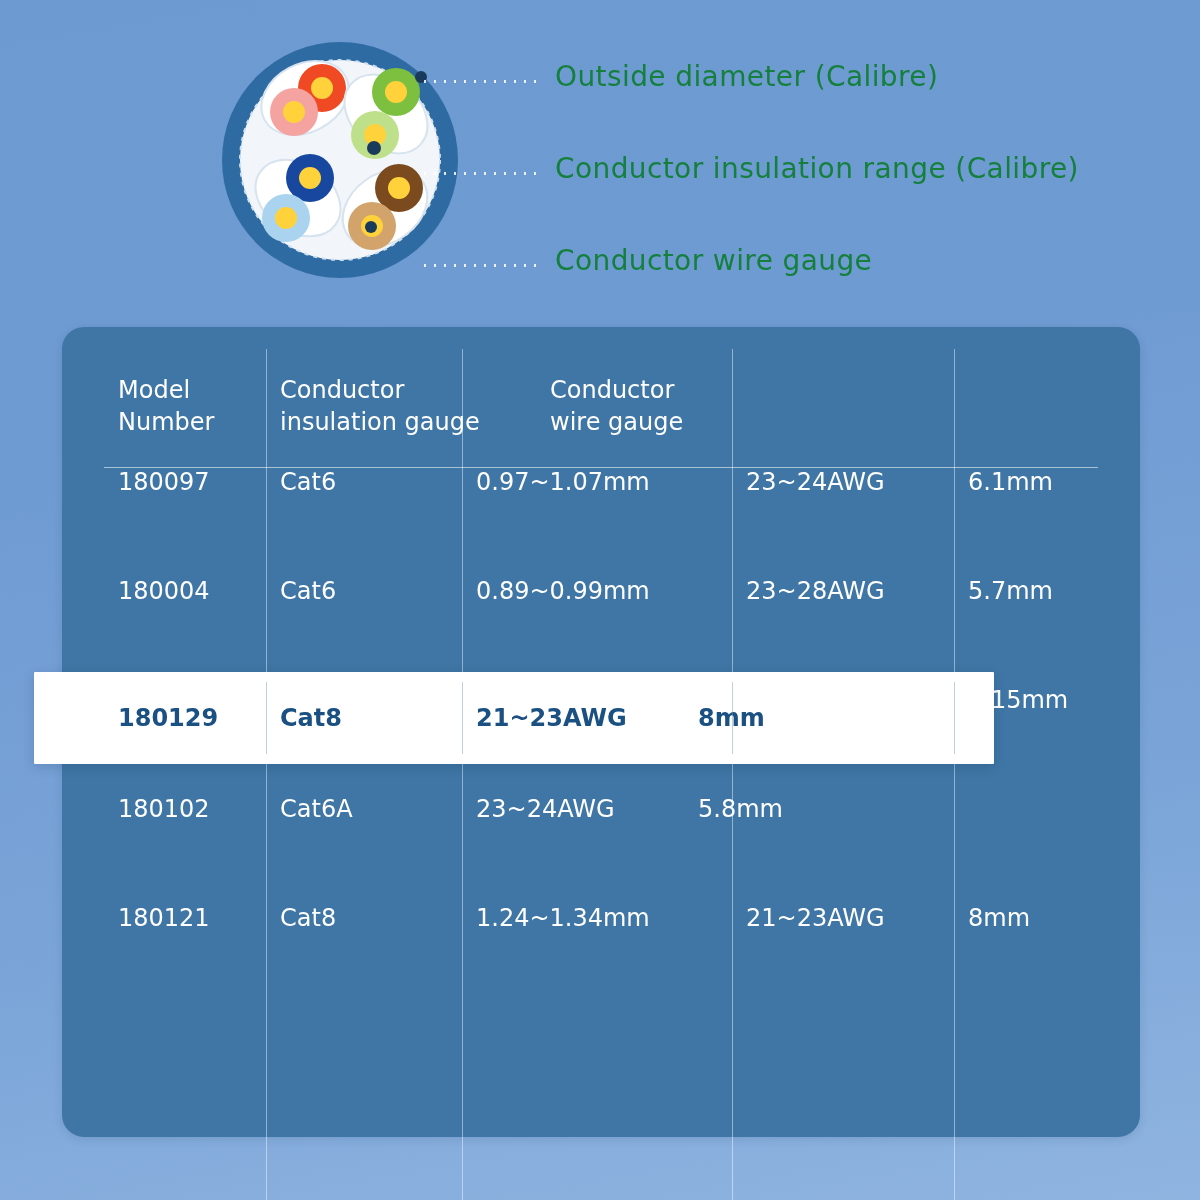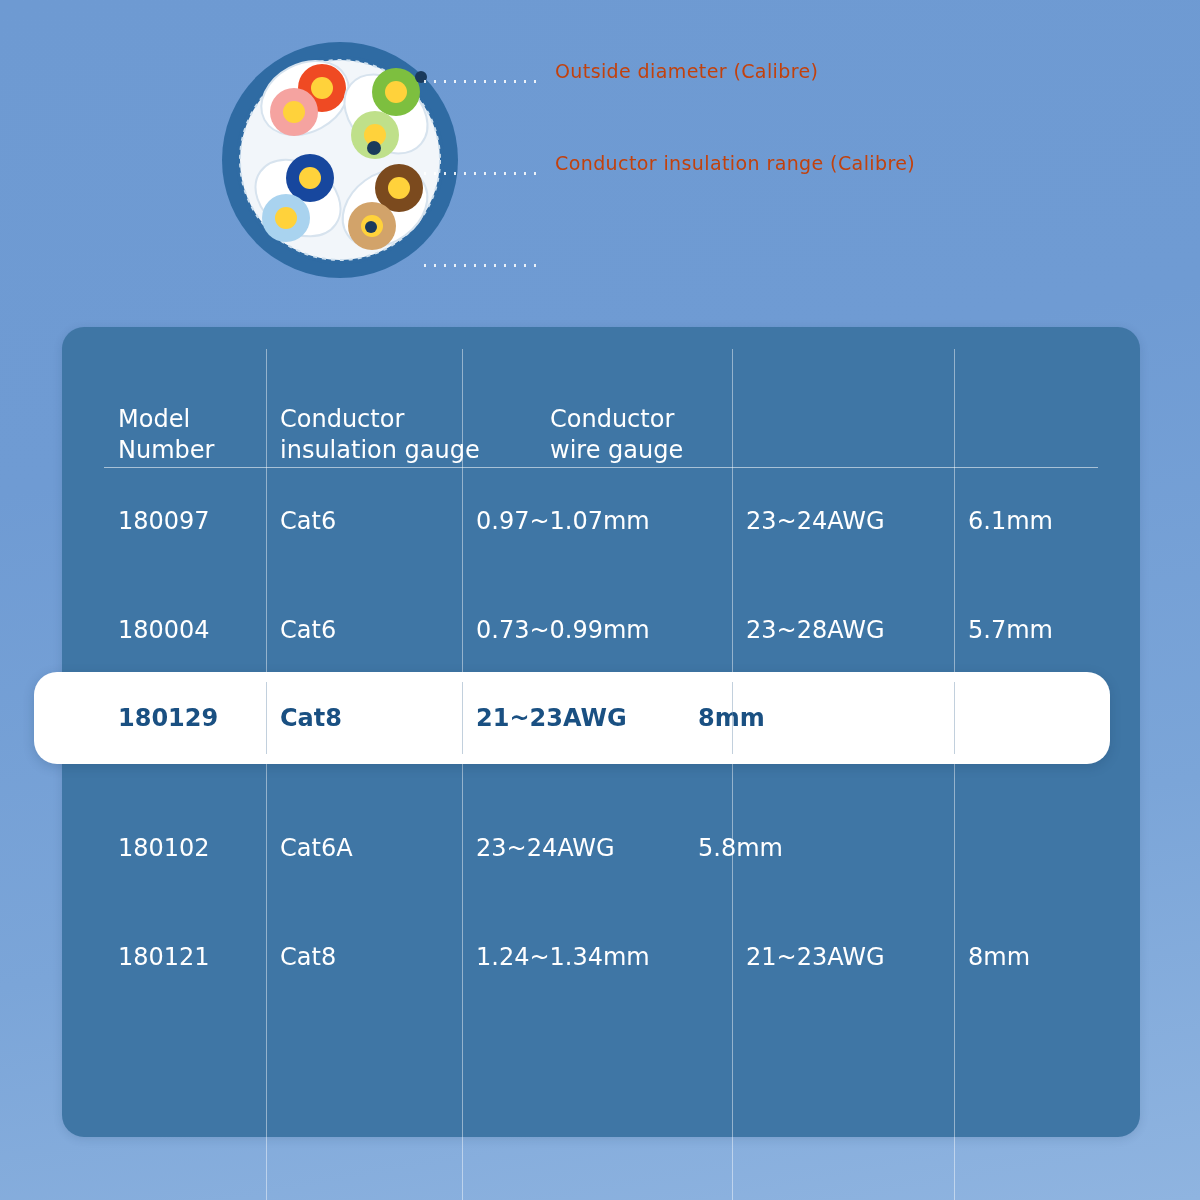--- a/index.html
+++ b/index.html
@@ -46,23 +46,23 @@
     width: 120px;
     height: 3px;
     background-image: radial-gradient(circle, rgba(255,255,255,0.85) 1.4px, transparent 1.5px);
     background-size: 10px 3px;
     background-repeat: repeat-x;
   }
   .callout .label {
     position: absolute;
     left: 135px;
     top: 8px;
-    font-size: 19px;
+    font-size: 28px;
     letter-spacing: 0.4px;
-    color: #c2410c;
+    color: #15803d;
     white-space: nowrap;
   }
   .callout.c1 .dots { width: 120px; left: 0; }
   .callout.c2 .dots { width: 120px; left: 0; }
   .callout.c3 .dots { width: 120px; left: 0; }
 
   
   .panel {
     position: absolute;
     left: 62px;
@@ -74,26 +74,25 @@
     box-shadow: 0 2px 10px rgba(20,50,85,0.14);
   }
   .table {
     position: absolute;
     left: 42px;
     top: 20px;
     width: 994px;
   }
   .row {
     display: flex;
-    align-items: center;
     position: relative;
   }
   .row.head {
     height: 120px;
-    align-items: flex-end;
+    align-items: center;
   }
   .row.body {
     height: 109px;
   }
   .cell {
     padding: 0 14px;
     box-sizing: border-box;
     font-size: 24px;
     color: #ffffff;
     line-height: 1.28;
@@ -127,24 +126,24 @@
   .v1 { left: 204px; }
   .v2 { left: 400px; }
   .v3 { left: 670px; }
   .v4 { left: 892px; }
 
   
   .highlight-row {
     position: absolute;
     left: 34px;
     top: 672px;
-    width: 1076px;
+    width: 960px;
     height: 92px;
     background: #ffffff;
-    border-radius: 23px;
+    border-radius: 1px;
     box-shadow: 0 3px 12px rgba(20,50,85,0.2);
     display: flex;
   }
   .highlight-row .inner {
     display: flex;
     align-items: center;
     margin-left: 70px;
   }
   .highlight-row .cell {
     color: #1a5082;
@@ -208,20 +207,21 @@
     <div class="callout c1">
       <div class="dots"></div>
       <div class="label">Outside diameter (Calibre)</div>
     </div>
     <div class="callout c2">
       <div class="dots"></div>
       <div class="label">Conductor insulation range (Calibre)</div>
     </div>
     <div class="callout c3">
       <div class="dots"></div>
+      <div class="label">Conductor wire gauge</div>
     </div>
   </div>
 </div>
 
 <div class="panel">
 
   <div class="vline v1"></div>
   <div class="vline v2"></div>
   <div class="vline v3"></div>
   <div class="vline v4"></div>
@@ -247,21 +247,21 @@
       <div class="cell col0">180097</div>
       <div class="cell col1">Cat6</div>
       <div class="cell col2">0.97~1.07mm</div>
       <div class="cell col3">23~24AWG</div>
       <div class="cell col4">6.1mm</div>
     </div>
 
     <div class="row body">
       <div class="cell col0">180004</div>
       <div class="cell col1">Cat6</div>
-      <div class="cell col2">0.73~0.99mm</div>
+      <div class="cell col2">0.89~0.99mm</div>
       <div class="cell col3">23~28AWG</div>
       <div class="cell col4">5.7mm</div>
     </div>
 
     <div class="row body">
       <div class="cell col0">180029</div>
       <div class="cell col1">Cat6A</div>
       <div class="cell col2">1.24~1.34mm</div>
       <div class="cell col3">21~23 AWG</div>
       <div class="cell col4">7.15mm</div>

